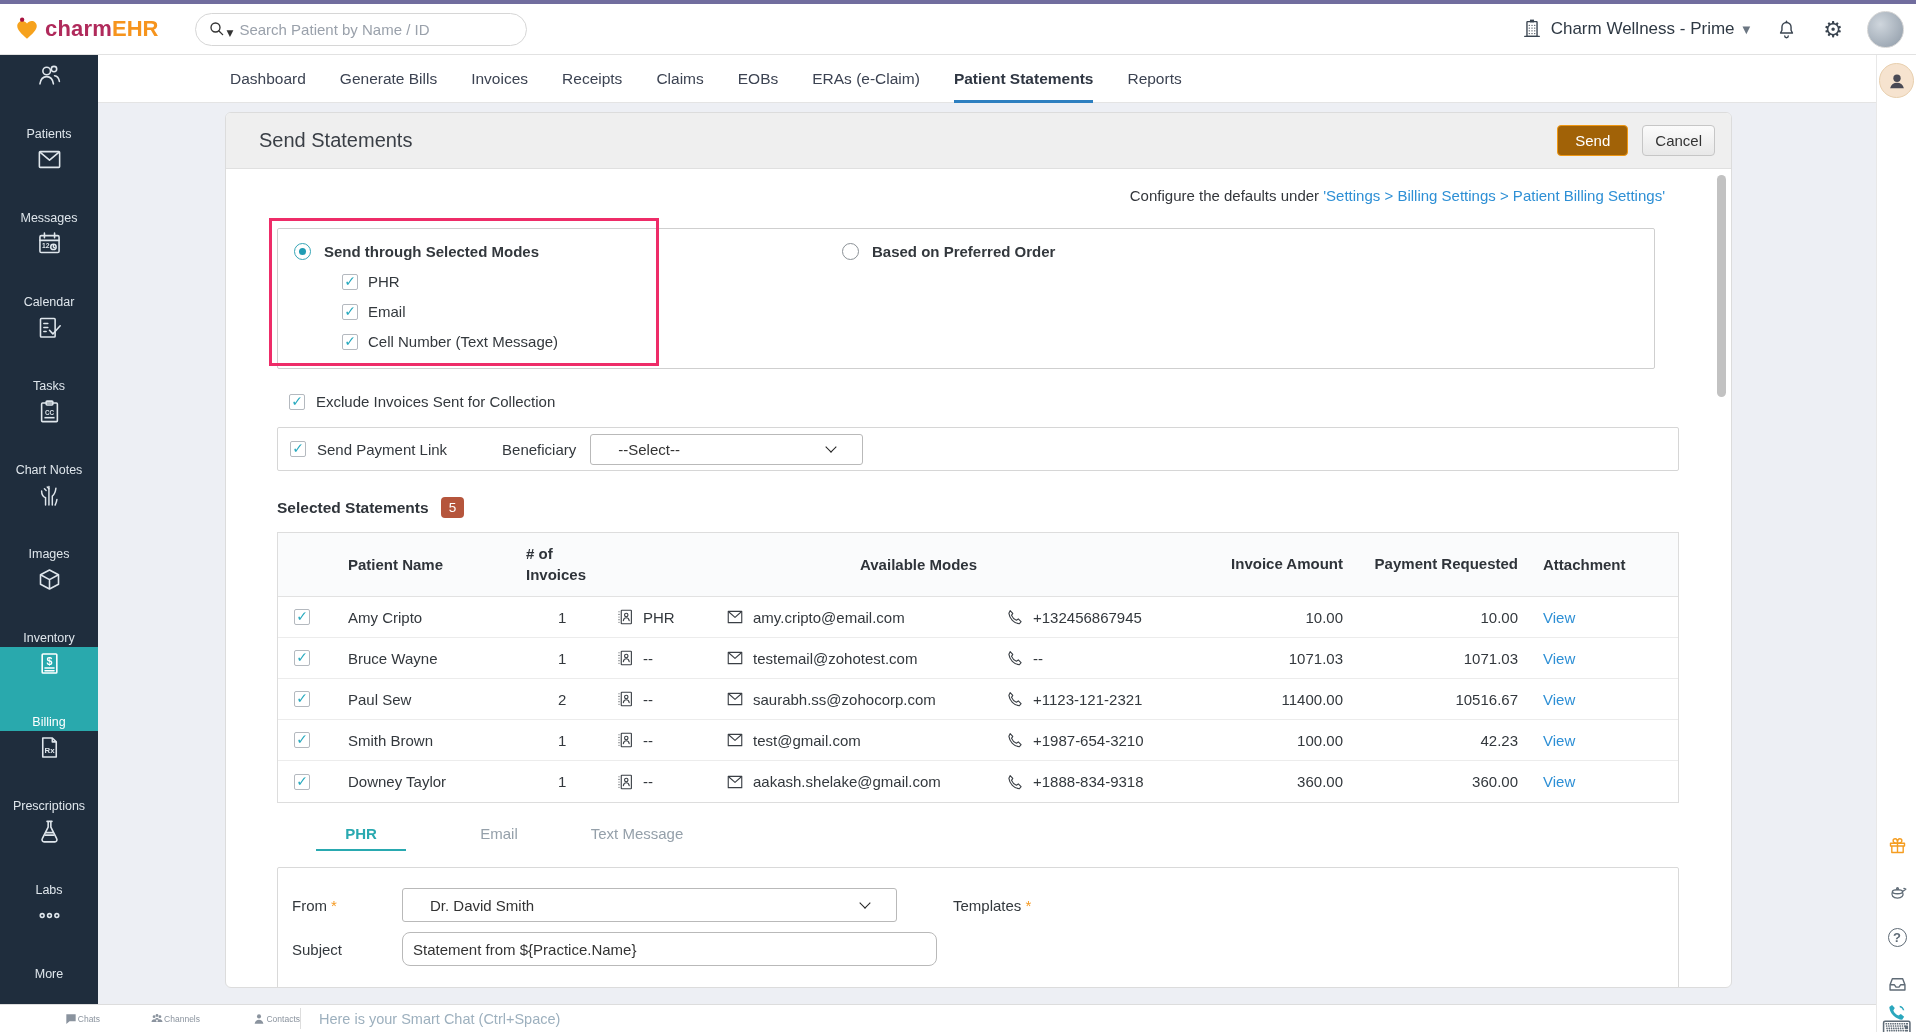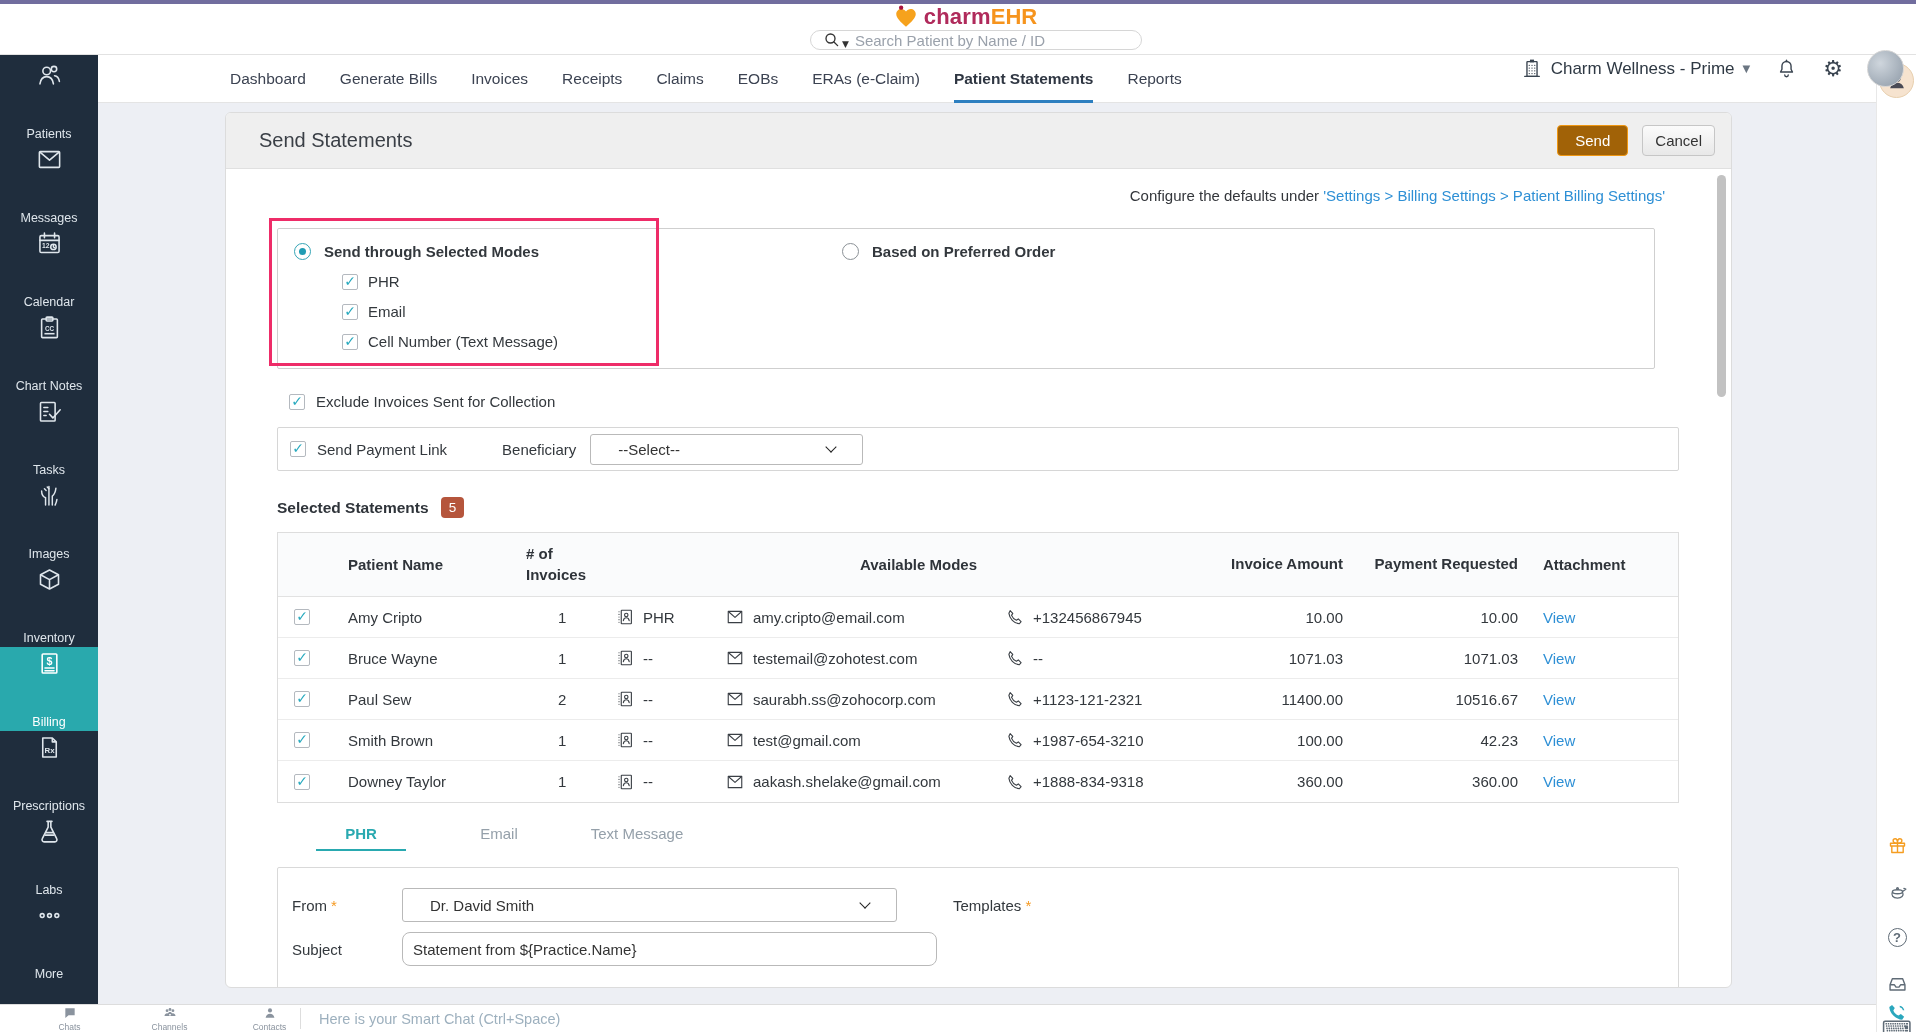--- a/index.html
+++ b/index.html
@@ -1,21 +1,21 @@
 <!DOCTYPE html>
 <html><head>
 <meta charset="utf-8">
 <style>
   * { margin:0; padding:0; box-sizing:border-box; }
   html,body { width:1916px; height:1032px; overflow:hidden; font-family:"Liberation Sans", sans-serif; background:#edeff4; }
   #app { position:relative; width:1916px; height:1032px; }
 
   
   .topline { position:absolute; top:0; left:0; width:100%; height:4px; background:#716d9e; z-index:30; }
-  .topbar { position:absolute; top:4px; left:0; width:100%; height:51px; background:#fff; border-bottom:1px solid #e2e2e2; z-index:25; display:flex; align-items:center;flex-direction:column; }
+  .topbar { position:absolute; top:4px; left:0; width:100%; height:51px; background:#fff; border-bottom:1px solid #e2e2e2; z-index:25; display:flex; align-items:center; }
   .logo { display:flex; align-items:center; margin-left:14px; }
   .logo-heart { width:26px; height:26px; margin-right:5px; }
   .logo-charm { font-size:22px; font-weight:bold; color:#b02a5b; letter-spacing:.2px; }
   .logo-ehr { font-size:22px; font-weight:bold; color:#f6941d; }
   .search-pill { display:flex; align-items:center; margin-left:36px; width:332px; height:33px; border:1px solid #d6d6d6; border-radius:17px; background:#fff; padding:0 12px; }
   .search-pill svg { width:18px; height:18px; color:#333; }
   .search-caret { font-size:9px; color:#333; margin:8px 6px 0 1px; font-family:"DejaVu Sans",sans-serif; }
   .search-pill input { border:none; outline:none; flex:1; font-size:15px; color:#444; font-family:inherit; }
   .search-pill input::placeholder { color:#9aa1ab; }
   .tb-right { margin-left:auto; display:flex; align-items:center; margin-right:12px; }
@@ -127,21 +127,21 @@
   .form-row { display:flex; align-items:center; margin-bottom:10px; }
   .f-label { font-size:15px; color:#33383d; width:110px; }
   .req { color:#f59a23; margin-left:4px; }
   .from-select { width:495px; height:34px; }
   .tmpl-label-wrap { margin-left:56px; width:136px; }
   .tmpl-select { width:408px; height:34px; }
   .subject-input { width:535px; height:34px; border:1px solid #b9b9b9; border-radius:8px; font-size:15px; color:#333; padding:0 10px; font-family:inherit; outline:none; }
 
   
   .chatbar { position:absolute; left:0; bottom:0; height:28px; width:1876px; background:#fff; border-top:1px solid #ddd; display:flex; align-items:stretch; z-index:26; }
-  .chat-item { width:100px; display:flex; flex-direction:column; align-items:center; justify-content:space-between; color:#8a939e; cursor:pointer; padding-top:1px;padding-left:39px; }
+  .chat-item { width:100px; display:flex; flex-direction:row; align-items:center; justify-content:flex-end; color:#8a939e; cursor:pointer; padding-top:1px;padding-left:39px; }
   .chat-item svg { width:14px; height:14px; }
   .chat-item span { font-size:8.5px; margin-top:0px; color:#8a939e; }
   .chat-divider { border-left:1px solid #ddd; margin:3px 0; }
   .chat-input { flex:1; border:none; outline:none; font-size:14.5px; padding-left:18px; color:#444; font-family:inherit; }
   .chat-input::placeholder { color:#9db0be; }
 </style>
 </head>
 <body>
 
 <div id="app">
@@ -217,38 +217,38 @@
             <path d="M7.5 2.8v4M16.5 2.8v4M3.5 9.2h17"></path>
             <text x="8.6" y="16.4" font-size="6" text-anchor="middle" fill="currentColor" stroke="none" font-weight="bold">12</text>
             <circle cx="15.5" cy="15" r="2.4"></circle>
             <path d="M15.5 13.8v1.2l.9.6"></path>
           </svg>
         </span>
     <span class="side-label">Calendar</span>
   </div>
   <div class="side-item">
     <span class="side-icon">
+          <svg viewBox="0 0 24 24" fill="none" stroke="currentColor" stroke-width="1.4" stroke-linecap="round" stroke-linejoin="round">
+            <rect x="4" y="4" width="13" height="16.5" rx="0.8"></rect>
+            <path d="M7 8.5h3.5M7 12h3.5M7 15.5h2"></path>
+            <path d="M12 14.5l3 3.2 6.5-7.2"></path>
+          </svg>
+        </span>
+    <span class="side-label">Tasks</span>
+  </div>
+  <div class="side-item">
+    <span class="side-icon">
           <svg viewBox="0 0 24 24" fill="none" stroke="currentColor" stroke-width="1.4" stroke-linejoin="round">
             <rect x="5" y="4.5" width="14" height="16.5" rx="0.8"></rect>
             <rect x="9" y="2.8" width="6" height="3.4" rx="0.8"></rect>
             <text x="12" y="14.8" font-size="5.6" text-anchor="middle" fill="currentColor" stroke="none" font-weight="bold">CC</text>
             <path d="M7.5 17.5h9"></path>
           </svg>
         </span>
     <span class="side-label">Chart Notes</span>
-  </div>
-  <div class="side-item">
-    <span class="side-icon">
-          <svg viewBox="0 0 24 24" fill="none" stroke="currentColor" stroke-width="1.4" stroke-linecap="round" stroke-linejoin="round">
-            <rect x="4" y="4" width="13" height="16.5" rx="0.8"></rect>
-            <path d="M7 8.5h3.5M7 12h3.5M7 15.5h2"></path>
-            <path d="M12 14.5l3 3.2 6.5-7.2"></path>
-          </svg>
-        </span>
-    <span class="side-label">Tasks</span>
   </div>
   <div class="side-item">
     <span class="side-icon">
           <svg viewBox="0 0 24 24" fill="none" stroke="currentColor" stroke-width="1.3" stroke-linecap="round">
             <path d="M8.5 20.5v-6.5M11.5 20.5V8.5M14.5 20.5v-8M8.5 14C6 13 5 10.5 5 8M11.5 8.5V4M14.5 12.5c1.8-1.2 2.8-3.7 3.2-7M17 20.5c.8-1.6 1.4-3.2 1.6-5"></path>
             <path d="M7.5 6l1.5 1.5M10 4.5L11.5 6"></path>
           </svg>
         </span>
     <span class="side-label">Images</span>
   </div>

